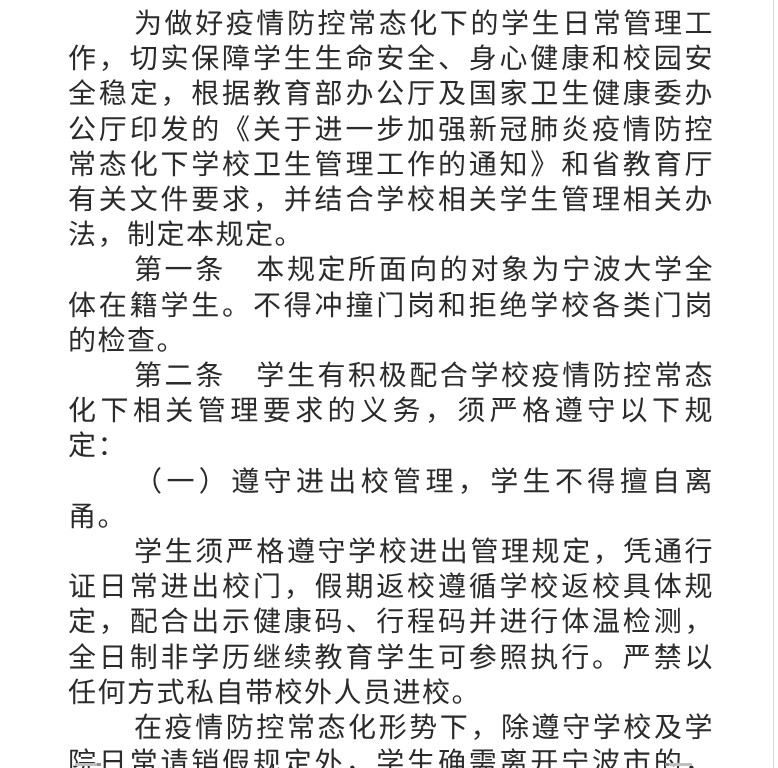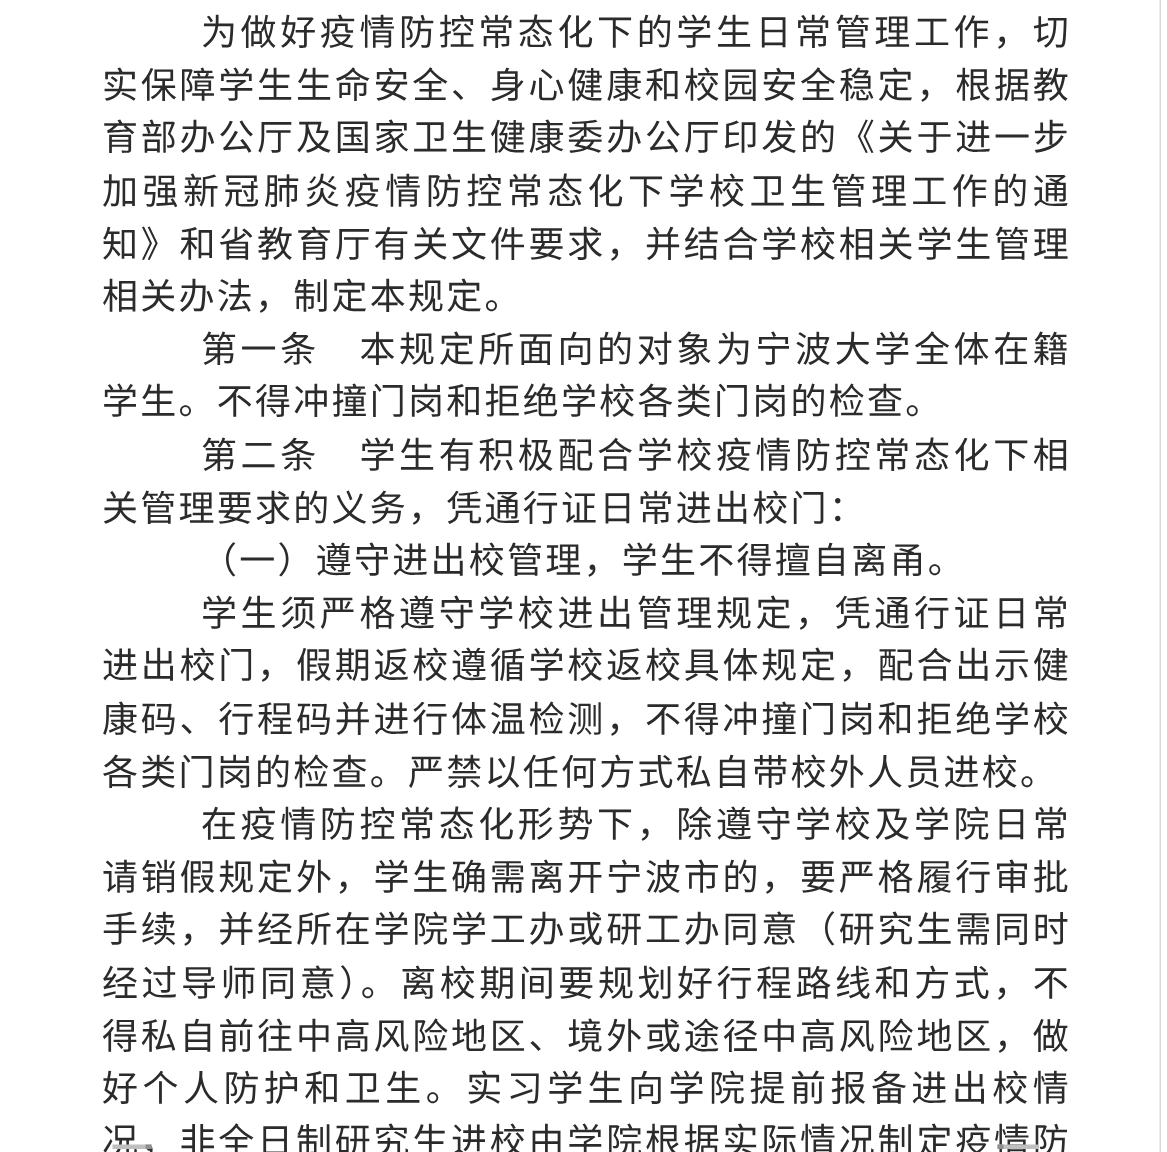--- a/index.html
+++ b/index.html
@@ -15,21 +15,21 @@
     overflow: hidden;
     box-sizing: border-box;
   }
   .doc-content {
     position: absolute;
     top: 6px;
     left: 68px;
     right: 64px;
     bottom: 0;
     font-family: "Liberation Serif", "DejaVu Serif", serif;
-    font-size: 24px;
+    font-size: 28px;
     line-height: 35.2px;
     color: #2b2b2b;
     text-align: justify;
     letter-spacing: 1.5px;
   }
   .doc-content p {
     margin: 0;
     padding: 0;
     text-indent: 66px; 
     word-break: break-all;
@@ -67,23 +67,23 @@
   .bottom-marker-right .cap { left: 0; }
 </style>
 </head>
 <body>
 
 <div class="page">
 
   <div class="doc-content">
     <p>为做好疫情防控常态化下的学生日常管理工作，切实保障学生生命安全、身心健康和校园安全稳定，根据教育部办公厅及国家卫生健康委办公厅印发的《关于进一步加强新冠肺炎疫情防控常态化下学校卫生管理工作的通知》和省教育厅有关文件要求，并结合学校相关学生管理相关办法，制定本规定。</p>
     <p>第一条　本规定所面向的对象为宁波大学全体在籍学生。不得冲撞门岗和拒绝学校各类门岗的检查。</p>
-    <p>第二条　学生有积极配合学校疫情防控常态化下相关管理要求的义务，凭通行证日常进出校门：</p>
+    <p>第二条　学生有积极配合学校疫情防控常态化下相关管理要求的义务，须严格遵守以下规定：</p>
     <p>（一）遵守进出校管理，学生不得擅自离甬。</p>
-    <p>学生须严格遵守学校进出管理规定，凭通行证日常进出校门，假期返校遵循学校返校具体规定，配合出示健康码、行程码并进行体温检测，不得冲撞门岗和拒绝学校各类门岗的检查。严禁以任何方式私自带校外人员进校。</p>
+    <p>学生须严格遵守学校进出管理规定，凭通行证日常进出校门，假期返校遵循学校返校具体规定，配合出示健康码、行程码并进行体温检测，全日制非学历继续教育学生可参照执行。严禁以任何方式私自带校外人员进校。</p>
     <p>在疫情防控常态化形势下，除遵守学校及学院日常请销假规定外，学生确需离开宁波市的，要严格履行审批手续，并经所在学院学工办或研工办同意（研究生需同时经过导师同意）。离校期间要规划好行程路线和方式，不得私自前往中高风险地区、境外或途径中高风险地区，做好个人防护和卫生。实习学生向学院提前报备进出校情况，非全日制研究生进校由学院根据实际情况制定疫情防控管理方案。未经请假审批或报备，学生不得擅自离甬。</p>
   </div>
 
   <div class="page-edge-line"></div>
 
   <div class="bottom-marker bottom-marker-left">
     <span class="cap"></span>
   </div>
   <div class="bottom-marker bottom-marker-right">
     <span class="cap"></span>

